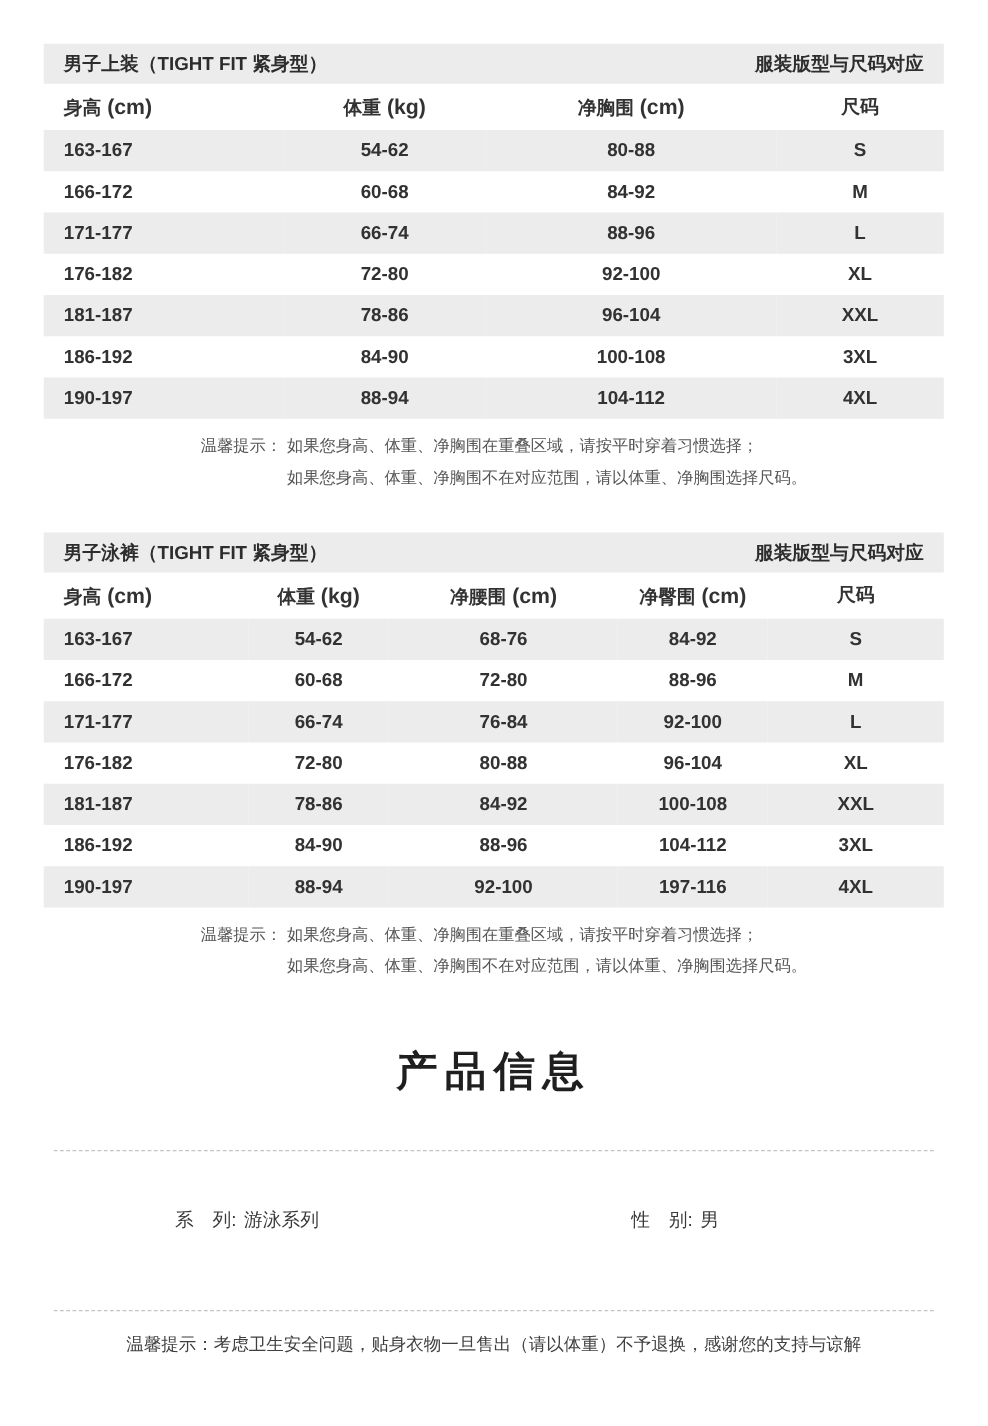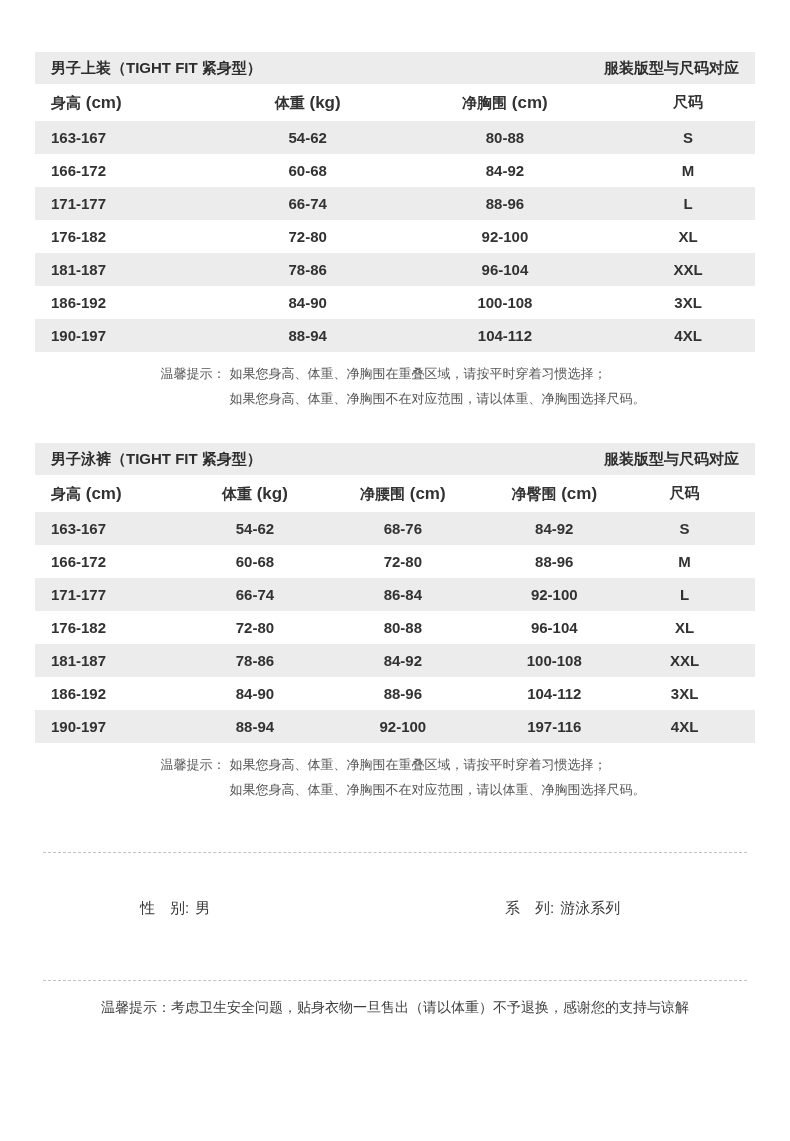--- a/index.html
+++ b/index.html
@@ -26,21 +26,20 @@
     background: #ececec;
     height: 32px;
     display: flex;
     align-items: center;
     justify-content: space-between;
     padding: 0 16px;
     box-sizing: border-box;
     font-size: 15px;
     font-weight: 700;
     color: #2d2d2d;
-    margin-top: 17px;
   }
   table.size-table {
     width: 100%;
     border-collapse: collapse;
     table-layout: fixed;
   }
   table.size-table th, table.size-table td {
     text-align: center;
     font-weight: 700;
     color: #323232;
@@ -209,21 +208,21 @@
           <tr>
             <td>166-172</td>
             <td>60-68</td>
             <td>72-80</td>
             <td>88-96</td>
             <td>M</td>
           </tr>
           <tr>
             <td>171-177</td>
             <td>66-74</td>
-            <td>86-84</td>
+            <td>76-84</td>
             <td>92-100</td>
             <td>L</td>
           </tr>
           <tr>
             <td>176-182</td>
             <td>72-80</td>
             <td>80-88</td>
             <td>96-104</td>
             <td>XL</td>
           </tr>
@@ -253,26 +252,27 @@
     <div class="tip">
       <span class="tip-label">温馨提示：</span>
       <span class="tip-lines">
         <span>如果您身高、体重、净胸围在重叠区域，请按平时穿着习惯选择；</span><br>
         <span>如果您身高、体重、净胸围不在对应范围，请以体重、净胸围选择尺码。</span>
       </span>
     </div>
   </section>
 
   <section class="product-info">
+    <h1 class="product-title">产品信息</h1>
     <div class="divider d1"></div>
     <div class="fields">
       <div class="field">
-        <span>性　别:</span><span class="field-value">男</span>
+        <span>系　列:</span><span class="field-value">游泳系列</span>
       </div>
       <div class="field">
-        <span>系　列:</span><span class="field-value">游泳系列</span>
+        <span>性　别:</span><span class="field-value">男</span>
       </div>
     </div>
     <div class="divider d2"></div>
     <div class="footer-note">温馨提示：考虑卫生安全问题，贴身衣物一旦售出（请以体重）不予退换，感谢您的支持与谅解</div>
   </section>
 
 </div>
 
 </body></html>

